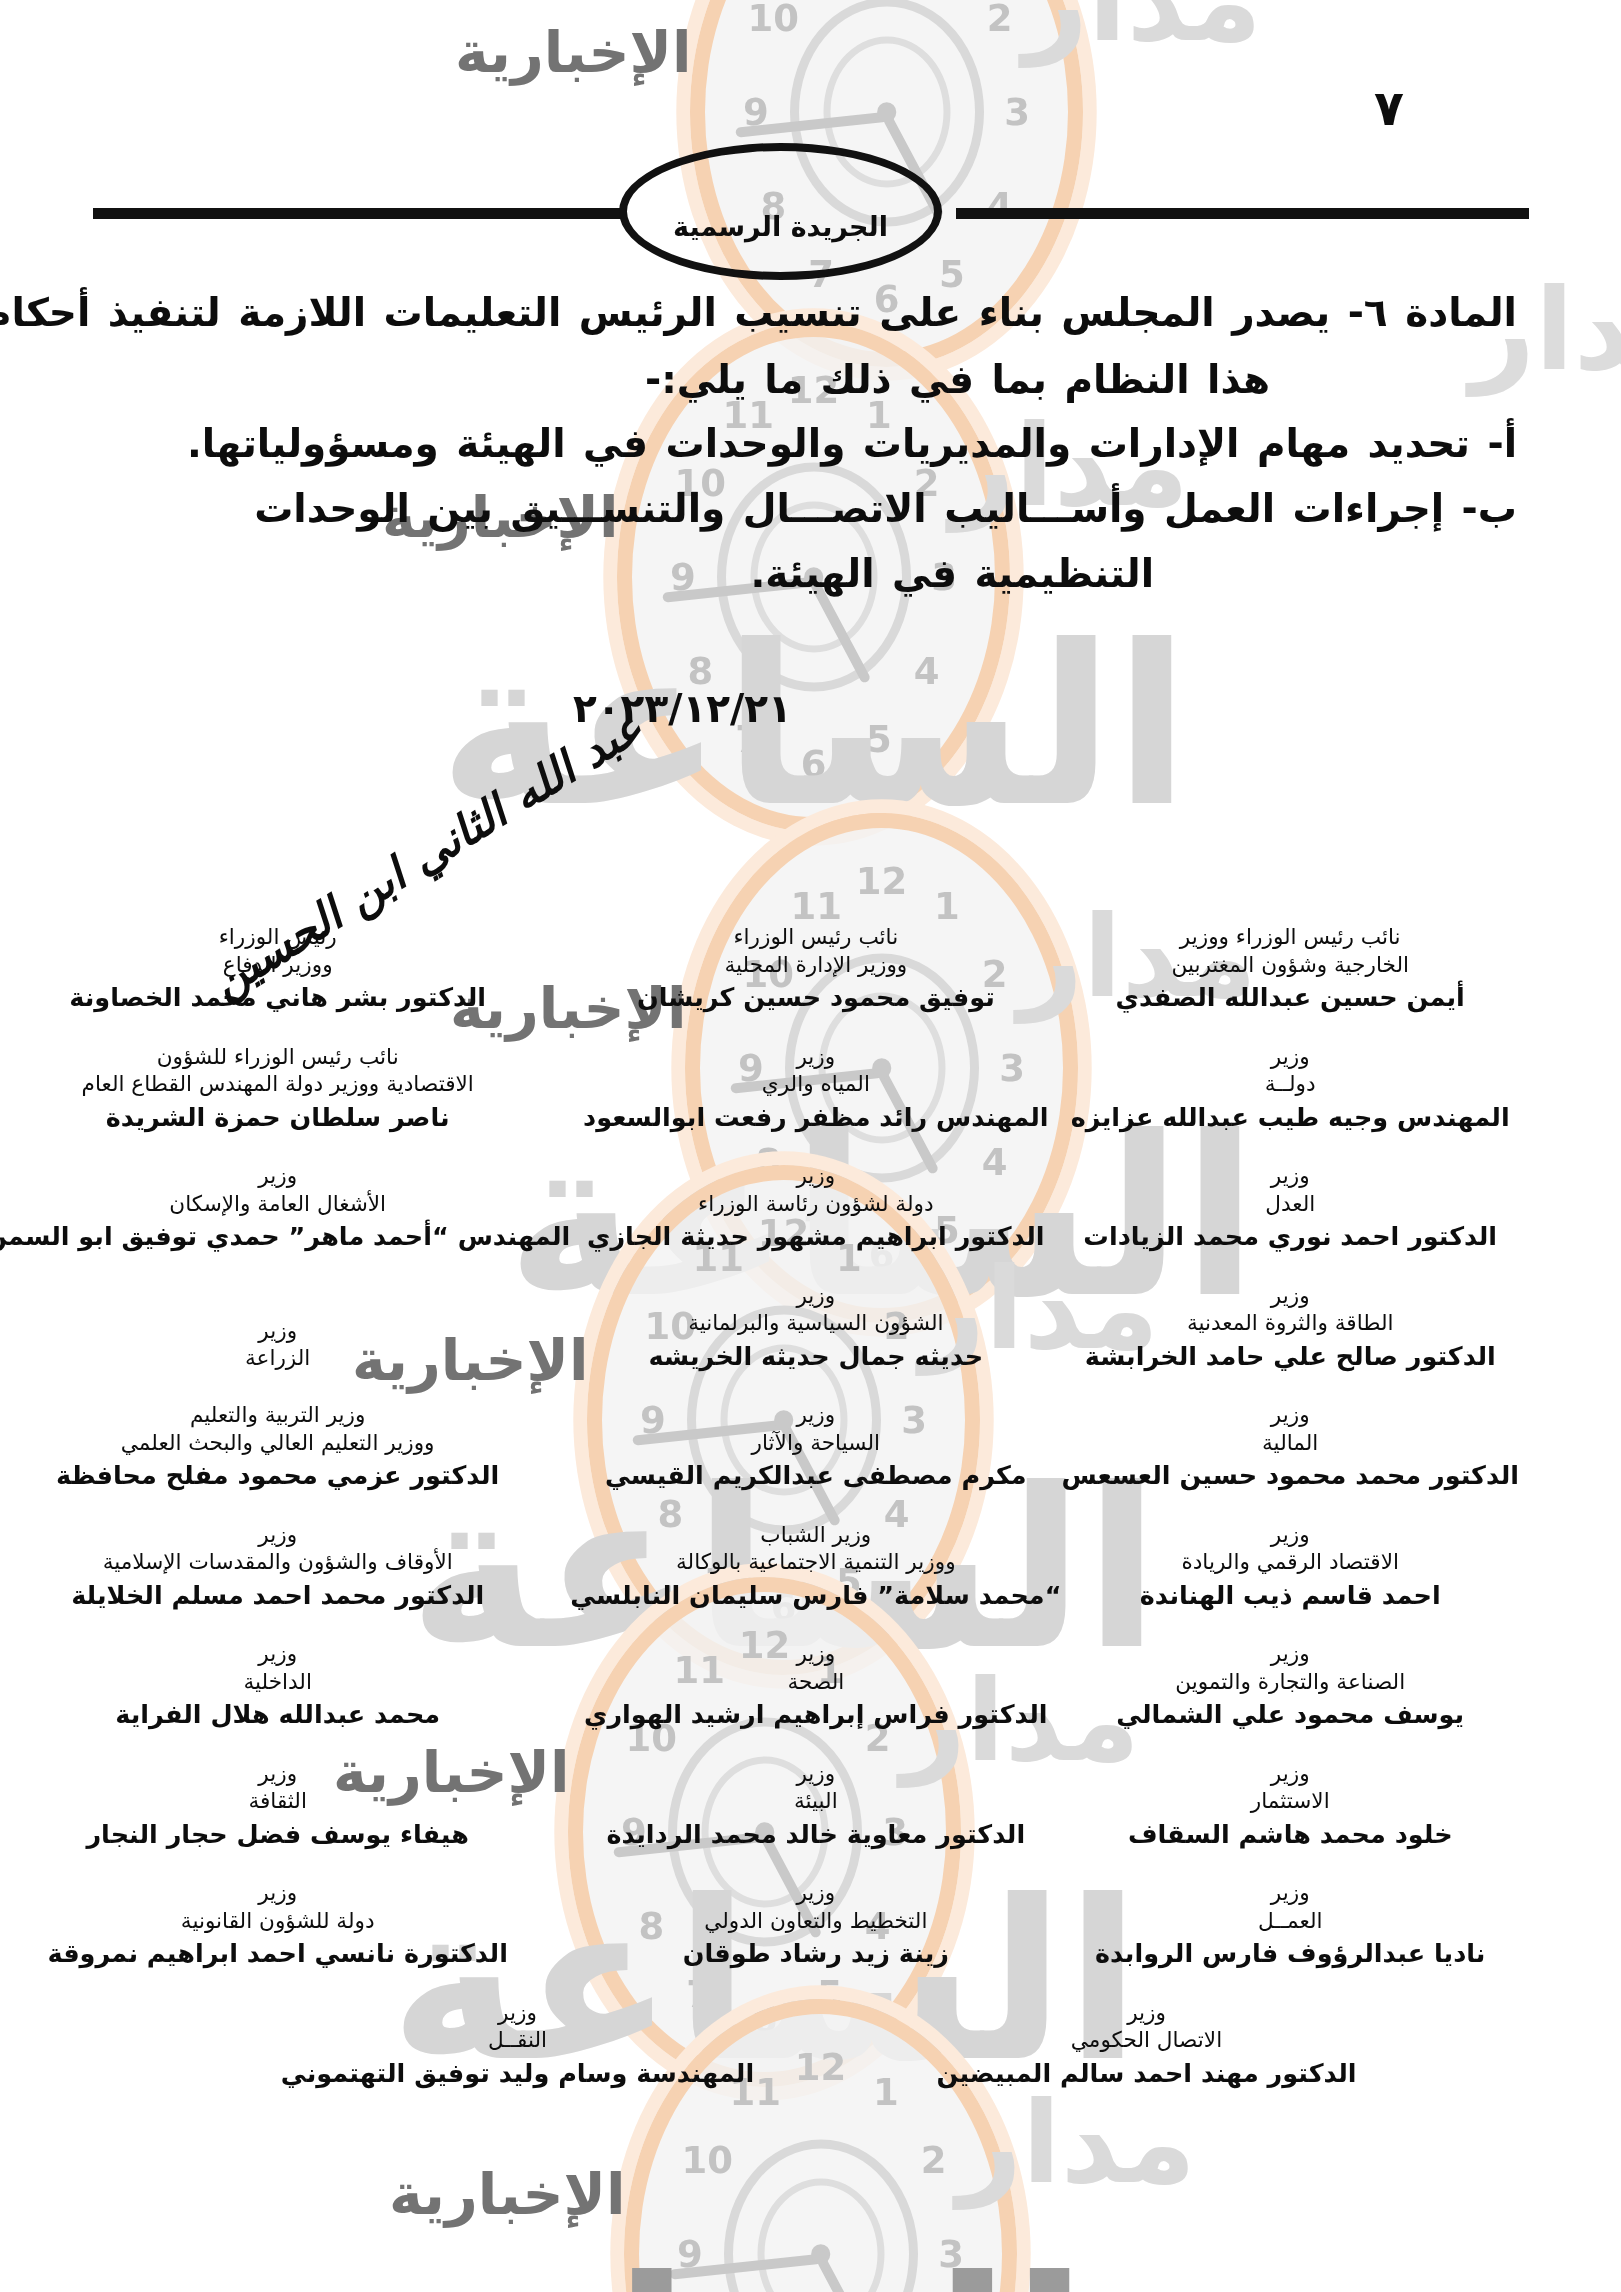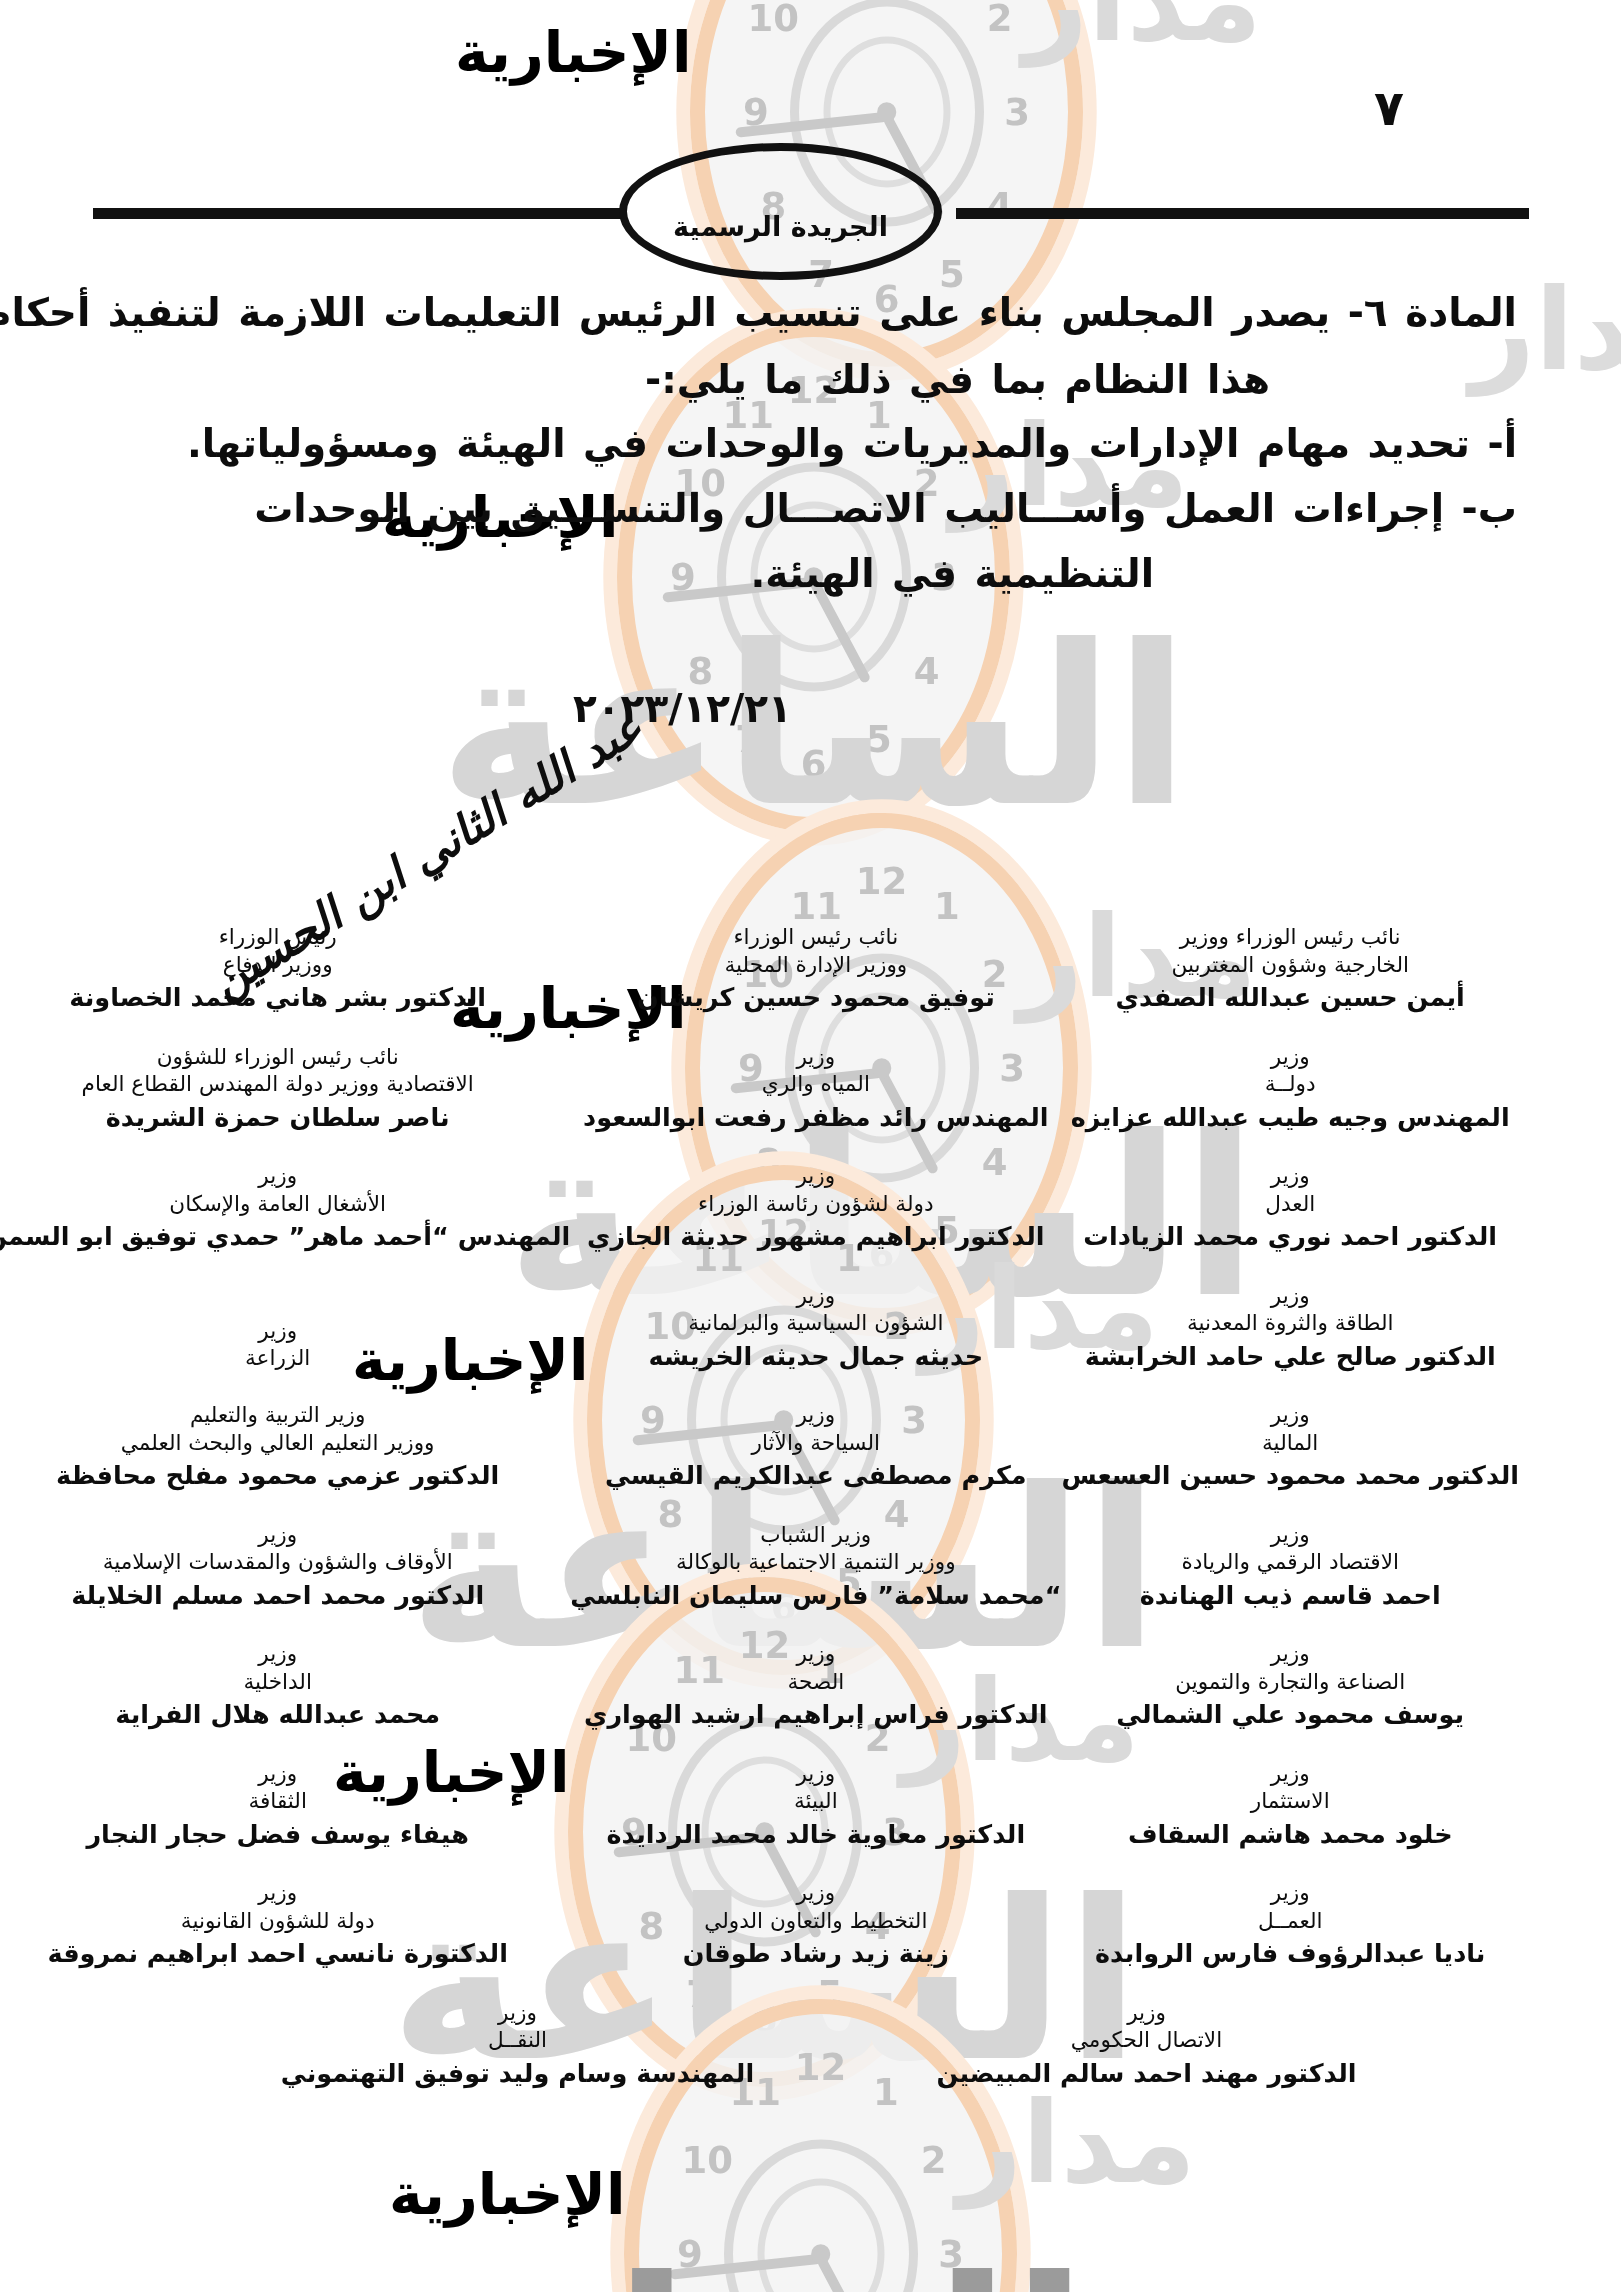--- a/index.html
+++ b/index.html
@@ -16,21 +16,21 @@
   }
   .clock-num{position:absolute;transform:translate(-50%,-50%);font-size:37px;font-weight:bold;color:#c3c3c3;}
   .ci1{position:absolute;left:50%;top:50%;width:176px;height:211px;border:9.8px solid #d9d9d9;border-radius:50%;transform:translate(-50%,-50%);}
   .ci2{position:absolute;left:50%;top:50%;width:113px;height:137px;border:7.8px solid #dedede;border-radius:50%;transform:translate(-50%,-50%);}
   .hand{position:absolute;left:50%;top:50%;height:9.8px;background:#c9c9c9;transform-origin:0 50%;border-radius:4.9px;}
   .hand-m{width:152px;transform:rotate(174deg);}
   .hand-h{width:113px;transform:rotate(62deg);}
   .hand-dot{position:absolute;left:50%;top:50%;width:19.6px;height:19.6px;border-radius:50%;background:#c9c9c9;transform:translate(-50%,-50%);}
   .wm-madar{position:absolute;left:333px;top:88px;font-size:113px;font-weight:bold;color:#dadada;line-height:1;white-space:nowrap;}
   .wm-saa{position:absolute;left:50%;transform:translateX(-50%);top:294px;font-size:221px;font-weight:bold;color:#d6d6d6;line-height:1;white-space:nowrap;}
-  .wm-ikh{position:absolute;left:-235px;top:167px;font-size:57px;font-weight:bold;color:#000000;line-height:1;white-space:nowrap;}
+  .wm-ikh{position:absolute;left:-235px;top:167px;font-size:57px;font-weight:bold;color:#737373;line-height:1;white-space:nowrap;}
   .wm-saa-bottom{position:absolute;left:323px;top:2249px;font-size:225px;font-weight:bold;color:#9b9b9b;line-height:1;white-space:nowrap;}
   .wm-madar-edge{position:absolute;left:1470px;top:274px;font-size:113px;font-weight:bold;color:#dcdcdc;line-height:1;white-space:nowrap;}
   
   .pnum{position:absolute;left:1374px;top:80px;font-size:49px;font-weight:bold;z-index:2;}
   .rule{position:absolute;top:208px;height:10.8px;background:#111;z-index:2;}
   .rule-r{left:956px;width:573px;}
   .rule-l{left:93px;width:529px;}
   .oval{
     position:absolute;left:619px;top:143px;width:323px;height:137px;border:8.8px solid #111;
     border-radius:50%;z-index:3;display:flex;align-items:center;justify-content:center;

